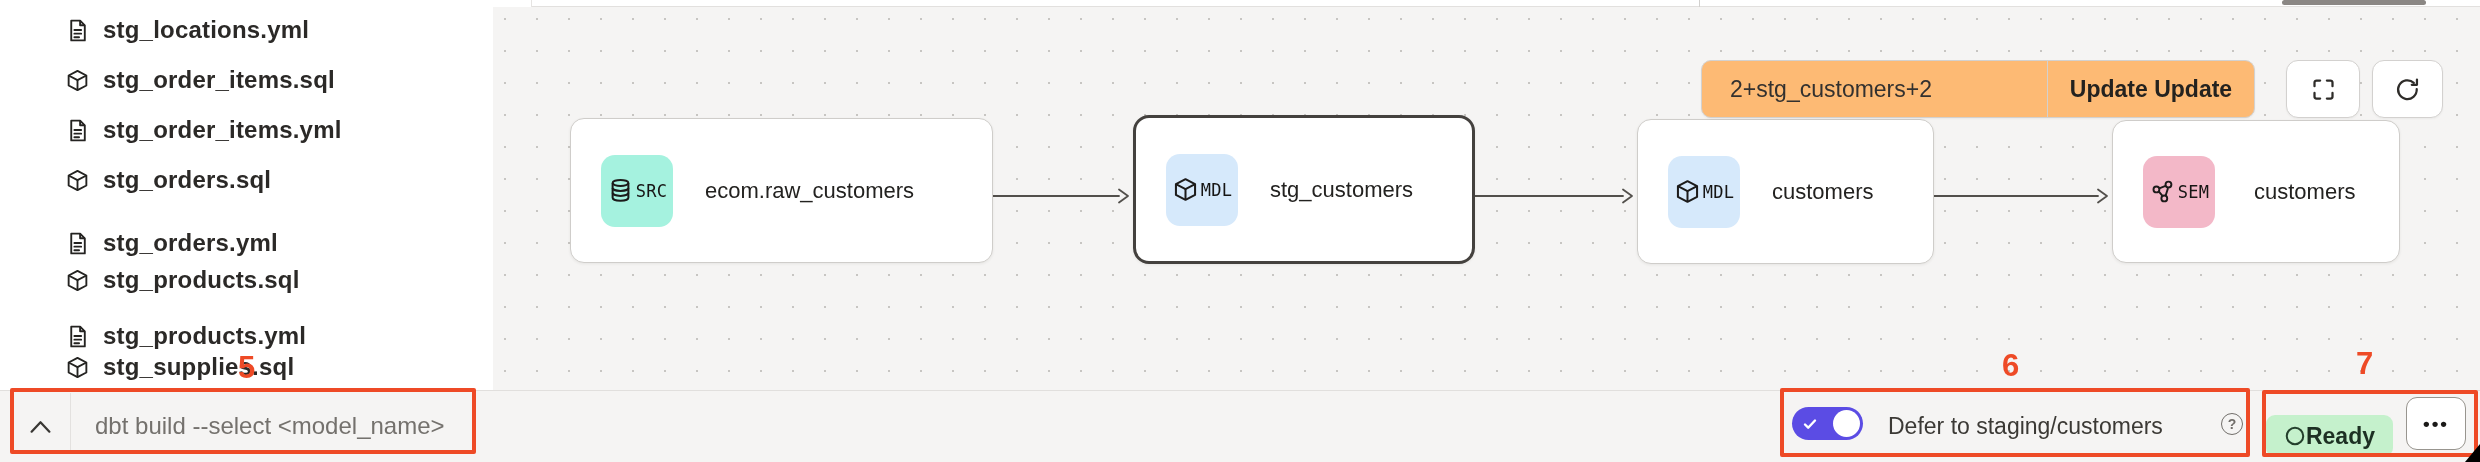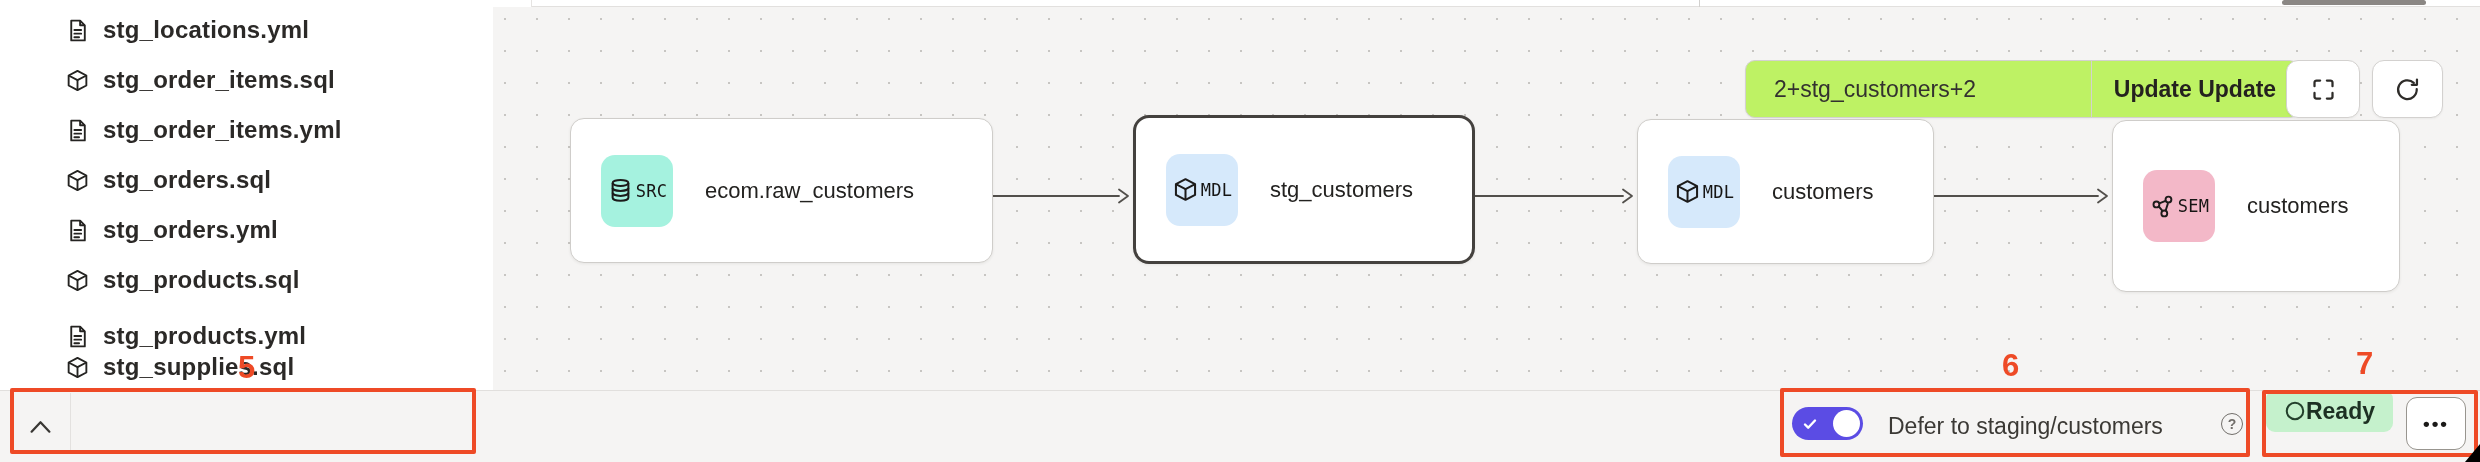--- a/index.html
+++ b/index.html
@@ -31,22 +31,22 @@
   .node.selected { border:3px solid #44413E; border-radius:16px; }
   .badge { width:72px; height:72px; border-radius:14px; display:flex; flex-direction:row; align-items:center; justify-content:center; gap:2px; flex:0 0 72px; }
   .badge svg { width:27px; height:27px; stroke:#1C1B1A; }
   .badge .btag { font-family:"DejaVu Sans Mono", monospace; font-size:17px; font-weight:500; color:#161514; letter-spacing:0.3px; }
   .badge.src { background:#A5F2DF; }
   .badge.mdl { background:#D6E9FB; }
   .badge.sem { background:#F3B8C8; }
   .node .nlabel { margin-left:32px; font-size:22px; font-weight:500; color:#232220; white-space:nowrap; }
 
   
-  .graph-controls-group { position:absolute; left:1701px; top:60px; width:554px; height:58px; background:#bef264;
-    border:1px solid #D3D1CF; border-radius:10px; display:flex; align-items:stretch; box-shadow:0 1px 2px rgba(40,38,35,0.05);margin-left:44px; }
+  .graph-controls-group { position:absolute; left:1701px; top:60px; width:554px; height:58px; background:#fdba74;
+    border:1px solid #D3D1CF; border-radius:10px; display:flex; align-items:stretch; box-shadow:0 1px 2px rgba(40,38,35,0.05); }
   .selector-input { flex:1 1 auto; display:flex; align-items:center; padding-left:28px; font-size:23px; color:#33312F; cursor:text; }
   .group-divider { width:1px; background:#D3D1CF; }
   .update-graph-btn { width:206px; display:flex; align-items:center; justify-content:center; font-size:23px; font-weight:600; color:#24221F; cursor:pointer; }
   .icon-btn { position:absolute; top:60px; height:58px; background:#ffffff; border:1px solid #D3D1CF; border-radius:12px;
     display:flex; align-items:center; justify-content:center; cursor:pointer; box-shadow:0 1px 2px rgba(40,38,35,0.05); }
   .icon-btn svg { width:27px; height:27px; stroke:#2E2C29; }
   .btn-fullscreen { left:2286px; width:74px; }
   .btn-refresh { left:2372px; width:71px; }
 
   
@@ -57,21 +57,21 @@
   .cmd-input { position:absolute; left:95px; top:390px; height:72px; line-height:72px; font-size:24px; color:#74716D; cursor:text; white-space:nowrap; }
 
   .defer-toggle { position:absolute; left:1792px; top:407px; width:71px; height:33px; border-radius:17px; background:#5B4CE4; cursor:pointer; }
   .defer-toggle .check { position:absolute; left:9px; top:8px; width:18px; height:18px; }
   .defer-toggle .check svg { width:18px; height:18px; stroke:#ffffff; }
   .defer-toggle .knob { position:absolute; right:3px; top:3px; width:27px; height:27px; border-radius:50%; background:#ffffff; }
   .defer-label { position:absolute; left:1888px; top:390px; height:72px; line-height:72px; font-size:23px; font-weight:500; color:#3B3935; white-space:nowrap; }
   .help-icon { position:absolute; left:2221px; top:413px; width:22px; height:22px; border:1.6px solid #716E6A; border-radius:50%;
     display:flex; align-items:center; justify-content:center; font-size:14px; font-weight:600; color:#716E6A; cursor:pointer; }
 
-  .ready-badge { position:absolute; left:2266px; top:390px; width:127px; height:42px; background:#C5F1CC; border-radius:9px;
+  .ready-badge { position:absolute; left:2266px; top:415px; width:127px; height:42px; background:#C5F1CC; border-radius:9px;
     display:flex; align-items:center; justify-content:center; }
   .ready-badge svg { width:22px; height:22px; stroke:#24402C; }
   .ready-badge .rlabel { font-size:23px; font-weight:600; color:#1D3023; }
   .more-btn { position:absolute; left:2406px; top:397px; width:60px; height:53px; background:#ffffff; border:1.5px solid #98958F;
     border-radius:11px; display:flex; align-items:center; justify-content:center; cursor:pointer;
     font-size:19px; letter-spacing:2px; color:#1B1A18; font-weight:700; }
 
   
   .anno-box { position:absolute; border:4px solid #EE4A26; border-radius:2px; pointer-events:none; z-index:20; }
   .anno-5 { left:10px; top:388px; width:466px; height:66px; }
@@ -134,21 +134,21 @@
       <span class="ficon">
         <svg viewBox="0 0 24 24" fill="none" stroke-width="1.8" stroke-linejoin="round">
             <path d="M12 2.8 20.5 7.2v9.6L12 21.2 3.5 16.8V7.2z"></path>
             <path d="M3.5 7.2 12 11.6l8.5-4.4"></path>
             <path d="M12 11.6v9.6"></path>
           </svg>
       </span>
       <span class="fname">stg_orders.sql</span>
     </div>
 
-    <div class="file-row" style="top:205px">
+    <div class="file-row" style="top:218px">
       <span class="ficon">
         <svg viewBox="0 0 24 24" fill="none" stroke-width="1.8" stroke-linejoin="round">
             <path d="M6 2.5h8.5L19 7v14.5H6z"></path>
             <path d="M14.5 2.5V7H19"></path>
             <path d="M9 11.5h6.5M9 15h6.5M9 18.5h4.5" stroke-linecap="round"></path>
           </svg>
       </span>
       <span class="fname">stg_orders.yml</span>
     </div>
 
@@ -229,21 +229,21 @@
       <svg viewBox="0 0 24 24" fill="none" stroke-width="1.8" stroke-linejoin="round">
           <path d="M12 2.8 20.5 7.2v9.6L12 21.2 3.5 16.8V7.2z"></path>
           <path d="M3.5 7.2 12 11.6l8.5-4.4"></path>
           <path d="M12 11.6v9.6"></path>
         </svg>
       <span class="btag">MDL</span>
     </div>
     <span class="nlabel">customers</span>
   </div>
 
-  <div class="node" style="left:2112px; top:120px; width:288px; height:172px;">
+  <div class="node" style="left:2112px; top:120px; width:288px; height:143px;gap:7px;">
     <div class="badge sem">
       <svg viewBox="0 0 24 24" fill="none" stroke-width="1.7">
           <path d="M15.8 6.6 8.6 9.4M8.3 11.5l4.2 5.1M14.6 16.2l2.3-7.2"></path>
           <circle cx="17.3" cy="5.8" r="2.6" fill="#F3B8C8"></circle>
           <circle cx="6.6" cy="10.2" r="2.6" fill="#F3B8C8"></circle>
           <circle cx="13.6" cy="18.2" r="2.6" fill="#F3B8C8"></circle>
         </svg>
       <span class="btag">SEM</span>
     </div>
     <span class="nlabel">customers</span>
@@ -271,20 +271,21 @@
   </div>
 
   <div class="bottom-bar"></div>
 
   <div class="cmd-expand-btn">
     <svg viewBox="0 0 24 16" fill="none" stroke-width="2.4" stroke-linecap="round" stroke-linejoin="round">
         <path d="M2.5 13.5 12 3.5l9.5 10"></path>
       </svg>
   </div>
   <div class="cmd-divider"></div>
+  <div class="cmd-input">dbt build --select &lt;model_name&gt;</div>
 
   <div class="defer-toggle">
     <span class="check">
       <svg viewBox="0 0 18 18" fill="none" stroke-width="2.4" stroke-linecap="round" stroke-linejoin="round">
           <path d="M4 9.5l3.2 3.2L14 5.5"></path>
         </svg>
     </span>
     <span class="knob"></span>
   </div>
   <div class="defer-label">Defer to staging/customers</div>

